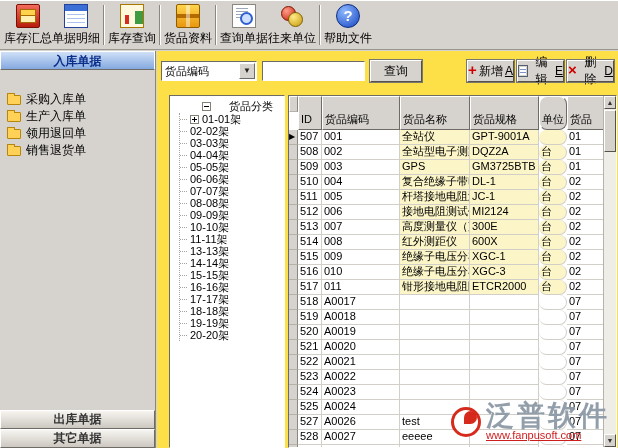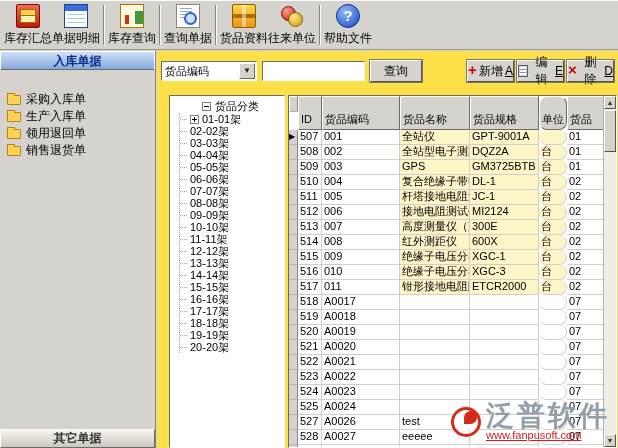--- a/index.html
+++ b/index.html
@@ -79,21 +79,21 @@
   .act-btn .key { text-decoration:underline; }
   .aicon { display:inline-block; position:relative; }
   .aicon.icon-add::before { content:"+"; color:#d00000; font-weight:bold; font-size:15px; line-height:10px; }
   .aicon.icon-edit { width:10px; height:12px; background:#fff; border:1px solid #55606e;
     background-image:repeating-linear-gradient(180deg,#7d96c9 0 1px,#fff 1px 3px); background-clip:content-box; padding:1px; }
   .aicon.icon-delete::before { content:"\00d7"; color:#d00000; font-weight:bold; font-size:15px; line-height:10px; }
 
   
   .tree { position:absolute; left:12px; top:44px; width:116px; bottom:0; background:#fff;
     border:1px solid; border-color:#6e6b66 #fff #fff #6e6b66; overflow:hidden; padding:3px 0 0 4px; font-size:11px; }
-  .tree-root { display:flex; align-items:center; gap:4px; height:14px; cursor:pointer; white-space:nowrap;padding-left:28px; }
+  .tree-root { display:flex; align-items:center; gap:18px; height:14px; cursor:pointer; white-space:nowrap;padding-left:28px; }
   .tree-box { width:9px; height:9px; border:1px solid #848078; background:#fff; position:relative; flex:0 0 auto; display:none; }
   .tree-box.visible { display:inline-block; }
   .tree-box::before { content:""; position:absolute; left:1px; right:1px; top:3px; height:1px; background:#000; }
   .tree-box.plus::after { content:""; position:absolute; top:1px; bottom:1px; left:3px; width:1px; background:#000; }
   .tree-items { margin-left:5px; border-left:1px dotted #a7a49c; padding-left:0; }
   .tree-item { display:flex; align-items:center; gap:3px; height:12px; cursor:pointer; white-space:nowrap; }
   .tree-connector { width:7px; border-top:1px dotted #a7a49c; flex:0 0 auto; }
   .tree-label { overflow:hidden; }
 
   
@@ -158,30 +158,30 @@
         <span class="tb-sep"></span>
         <div class="tb-btn">
           <div class="ticon icon-kucun-chaxun"></div>
           <span class="tb-label">库存查询</span>
         </div>
       </div>
 
       <div class="tb-group show-sep">
         <span class="tb-sep"></span>
         <div class="tb-btn">
-          <div class="ticon icon-chaxun-danju"></div>
-          <span class="tb-label">查询单据</span>
+          <div class="ticon icon-huopin-ziliao"></div>
+          <span class="tb-label">货品资料</span>
         </div>
       </div>
 
       <div class="tb-group show-sep">
         <span class="tb-sep"></span>
         <div class="tb-btn">
-          <div class="ticon icon-huopin-ziliao"></div>
-          <span class="tb-label">货品资料</span>
+          <div class="ticon icon-chaxun-danju"></div>
+          <span class="tb-label">查询单据</span>
         </div>
       </div>
 
       <div class="tb-group">
 
         <div class="tb-btn">
           <div class="ticon icon-wanglai-danwei"></div>
           <span class="tb-label">往来单位</span>
         </div>
       </div>
@@ -214,20 +214,23 @@
           <span>领用退回单</span>
         </div>
 
         <div class="side-item">
           <span class="folder-icon"></span>
           <span>销售退货单</span>
         </div>
       </div>
     <div class="sidebar-footer">
 
+        <div class="side-bar-btn">
+          <span>出库单据</span>
+        </div>
 
         <div class="side-bar-btn">
           <span>其它单据</span>
         </div>
       </div>
   </div>
 
   <div class="main">
 
     <div class="querybar">
@@ -326,25 +329,20 @@
 
             <span class="tree-label">10-10架</span>
           </div>
 
           <div class="tree-item">
             <span class="tree-connector"></span>
 
             <span class="tree-label">11-11架</span>
           </div>
 
-          <div class="tree-item">
-            <span class="tree-connector"></span>
-
-            <span class="tree-label">12-12架</span>
-          </div>
 
           <div class="tree-item">
             <span class="tree-connector"></span>
 
             <span class="tree-label">13-13架</span>
           </div>
 
           <div class="tree-item">
             <span class="tree-connector"></span>
 

